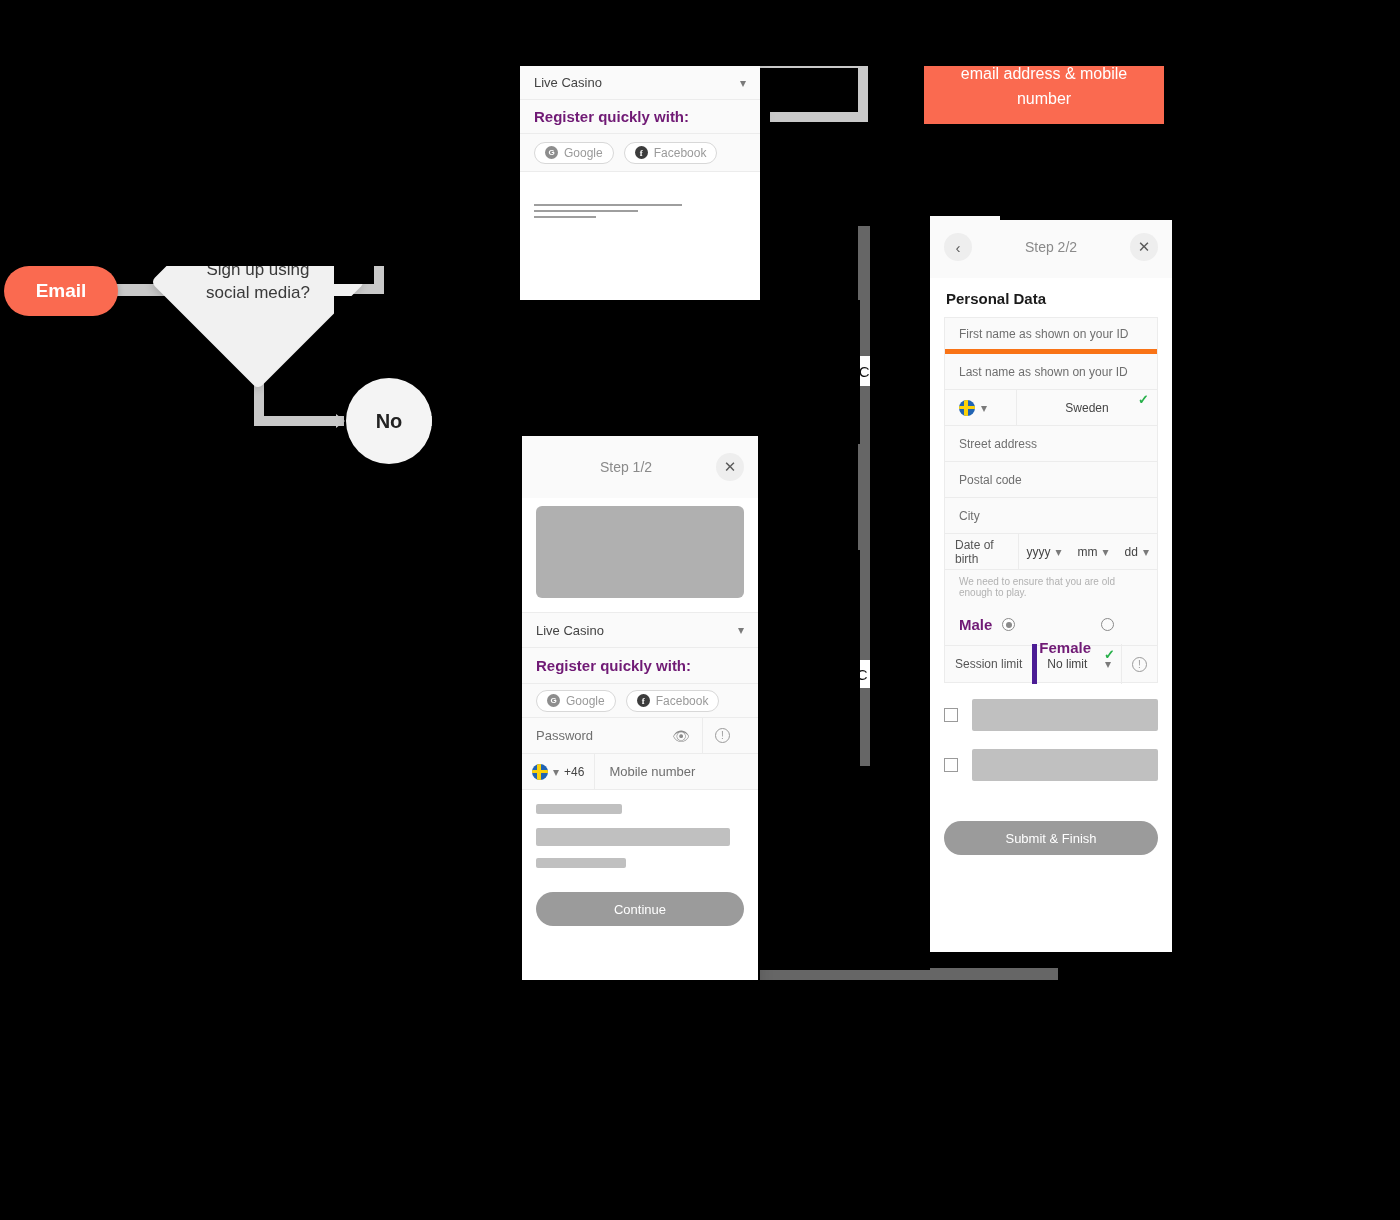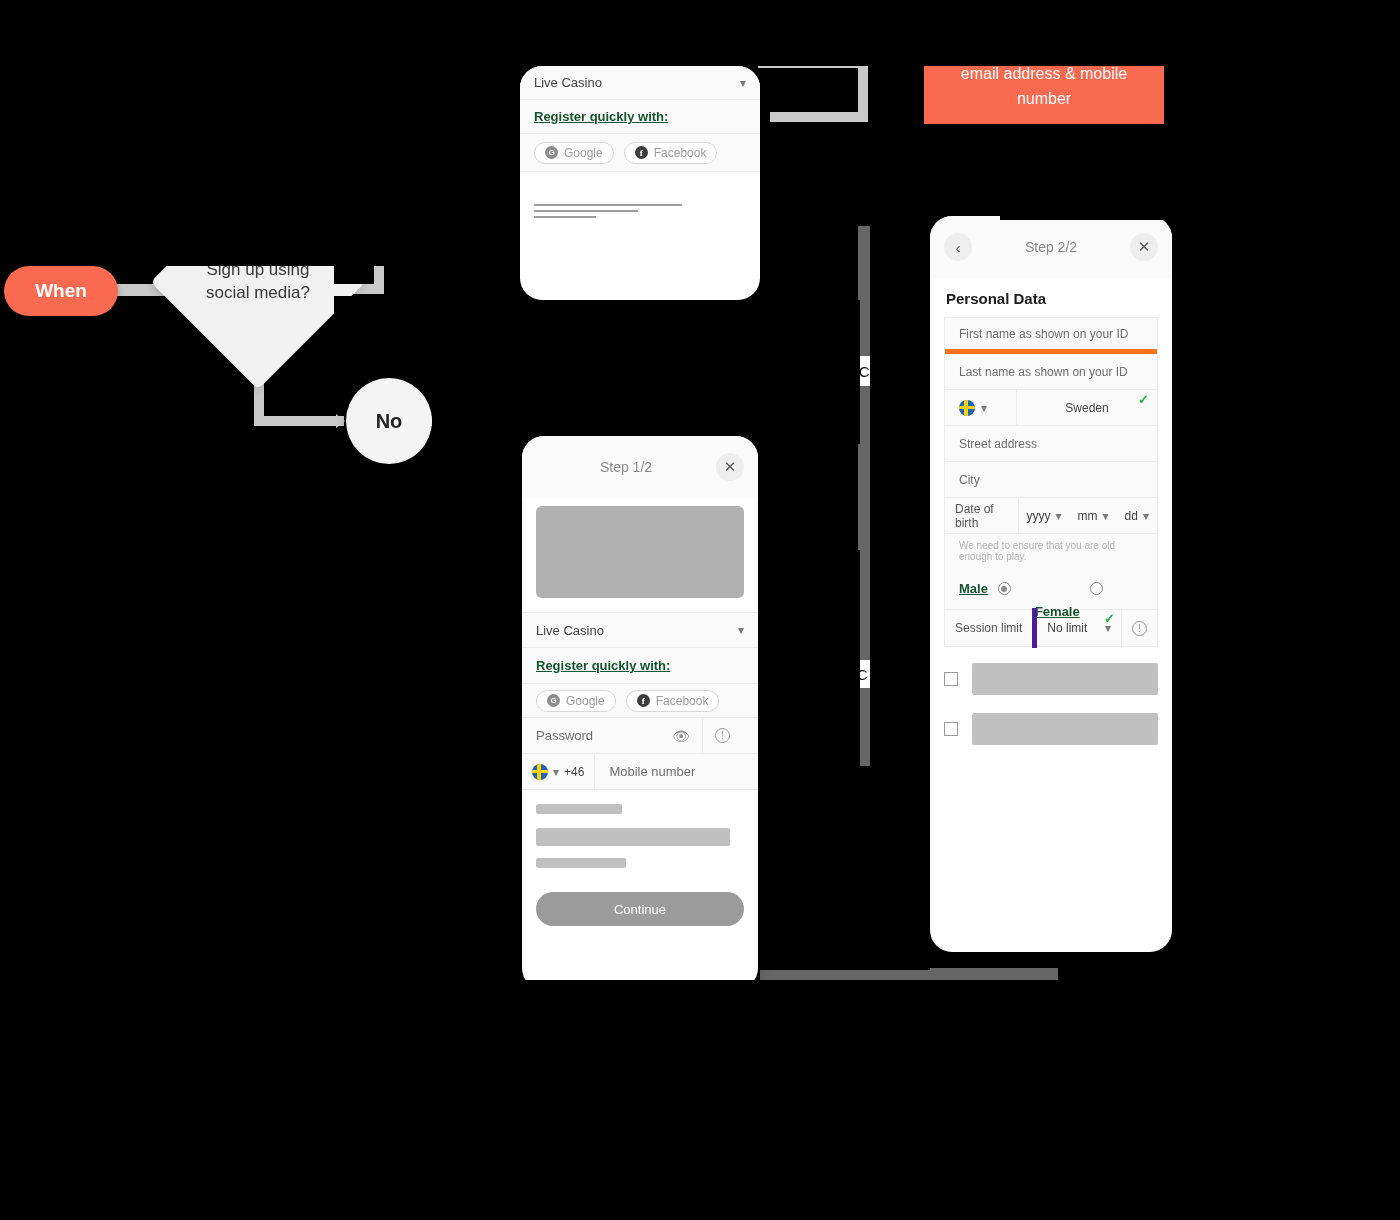--- a/index.html
+++ b/index.html
@@ -85,21 +85,20 @@
     overflow: hidden;
     white-space: nowrap;
   }
 
   
   .card {
     position: absolute;
     background: #ffffff;
     overflow: hidden;
     box-shadow: 0 3px 14px rgba(0,0,0,.18);
-    border-radius: 22px;
   }
   .card-head {
     background: #fafafa;
     display: flex; align-items: center;
     height: 62px; padding: 0 14px;
     position: relative;
   }
   .step-title {
     flex: 1; text-align: center;
     color: #8a8a8a; font-size: 14px;
@@ -114,21 +113,21 @@
   .row {
     border-bottom: 1px solid #ececec;
     background: #fafafa;
     display: flex; align-items: center;
     padding: 0 14px; height: 36px;
     font-size: 13px; color: #444;
   }
   .row-label { color: #555; }
   .ph { color: #6f6f6f; }
   .chev { color: #7a7a7a; font-size: 12px; }
-  .bold-row { font-weight: bold; color: #14532d; font-size: 13px; text-decoration: underline; }
+  .bold-row { font-weight: bold; color: #701a75; font-size: 15px; }
   .social-row {
     display: flex; gap: 10px; align-items: center;
     padding: 0 14px; height: 38px;
     background: #fafafa; border-bottom: 1px solid #ececec;
   }
   .social-btn {
     display: flex; align-items: center; gap: 6px;
     border: 1px solid #d8d8d8; border-radius: 14px;
     height: 22px; padding: 0 10px;
     font-size: 12px; color: #9a9a9a; background: #fff;
@@ -223,21 +222,21 @@
   <div class="conn-dark" style="left:858px; top:226px; width:12px; height:540px;"></div>
   <div class="conn-dark" style="left:858px; top:538px; width:110px; height:12px;"></div>
   <div class="arrow-r-dark" style="left:958px; top:537px;"></div>
   <div class="conn-dark" style="left:1168px; top:538px; width:130px; height:12px;"></div>
   <div class="arrow-r-dark" style="left:1286px; top:537px;"></div>
   <div class="conn-dark" style="left:760px; top:968px; width:292px; height:12px;"></div>
   <div class="conn-dark" style="left:1046px; top:968px; width:12px; height:100px;"></div>
   <div class="arrow-d-dark" style="left:1045px; top:1058px;"></div>
 
   <div class="pill" style="left:4px; top:266px; width:114px; height:50px;">
-    <span>When</span>
+    <span>Email</span>
   </div>
 
   <div class="diamond" style="left:182px; top:206px; width:152px; height:152px;"></div>
   <div class="diamond-label" style="left:172px; top:250px; width:172px; height:64px; flex-direction:column;">
     <span>Sign up using</span>
     <span>social media?</span>
   </div>
 
   <div class="circle" style="left:400px; top:124px; width:86px; height:86px;">
     <span>Yes</span>
@@ -361,20 +360,23 @@
         </div>
         <div style="flex:1; display:flex; align-items:center; justify-content:center; position:relative; height:36px;text-align:center;">
           <span style="font-size:12px;">Sweden</span>
           <span class="check" style="position:absolute; right:8px; top:2px;">✓</span>
         </div>
       </div>
       <div class="row" style="border-bottom:1px solid #ececec;">
         <span class="ph" style="font-size:12px;">Street address</span>
       </div>
       <div class="row" style="border-bottom:1px solid #ececec;">
+        <span class="ph" style="font-size:12px;">Postal code</span>
+      </div>
+      <div class="row" style="border-bottom:1px solid #ececec;">
         <span class="ph" style="font-size:12px;">City</span>
       </div>
       <div class="row" style="padding:0; border-bottom:1px solid #ececec;">
         <span class="row-label" style="padding:0 10px; font-size:12px; border-right:1px solid #ececec; height:36px; display:flex; align-items:center;">Date of birth</span>
         <span style="display:flex; align-items:center; gap:5px; padding:0 8px; font-size:12px;">
           <span>yyyy</span>
           <span class="chev">▾</span>
         </span>
         <span style="display:flex; align-items:center; gap:5px; padding:0 8px; font-size:12px;">
           <span>mm</span>
@@ -407,20 +409,23 @@
 
     <div style="display:flex; align-items:center; gap:14px; padding:16px 14px 0;">
       <span class="cbx"></span>
       <span class="bar" style="flex:1; height:32px;"></span>
     </div>
     <div style="display:flex; align-items:center; gap:14px; padding:18px 14px 0;">
       <span class="cbx"></span>
       <span class="bar" style="flex:1; height:32px;"></span>
     </div>
 
+    <div class="btn-primary" style="margin:40px 14px 0;">
+      <span>Submit &amp; Finish</span>
+    </div>
   </div>
 
   <div class="chip-occl" style="left:848px; top:356px; width:28px; height:30px;">
     <span>CC</span>
   </div>
   <div class="chip-occl" style="left:846px; top:660px; width:30px; height:28px;">
     <span>CC</span>
   </div>
 
   <div class="note" style="left:932px; top:1062px; width:240px; height:158px;">

